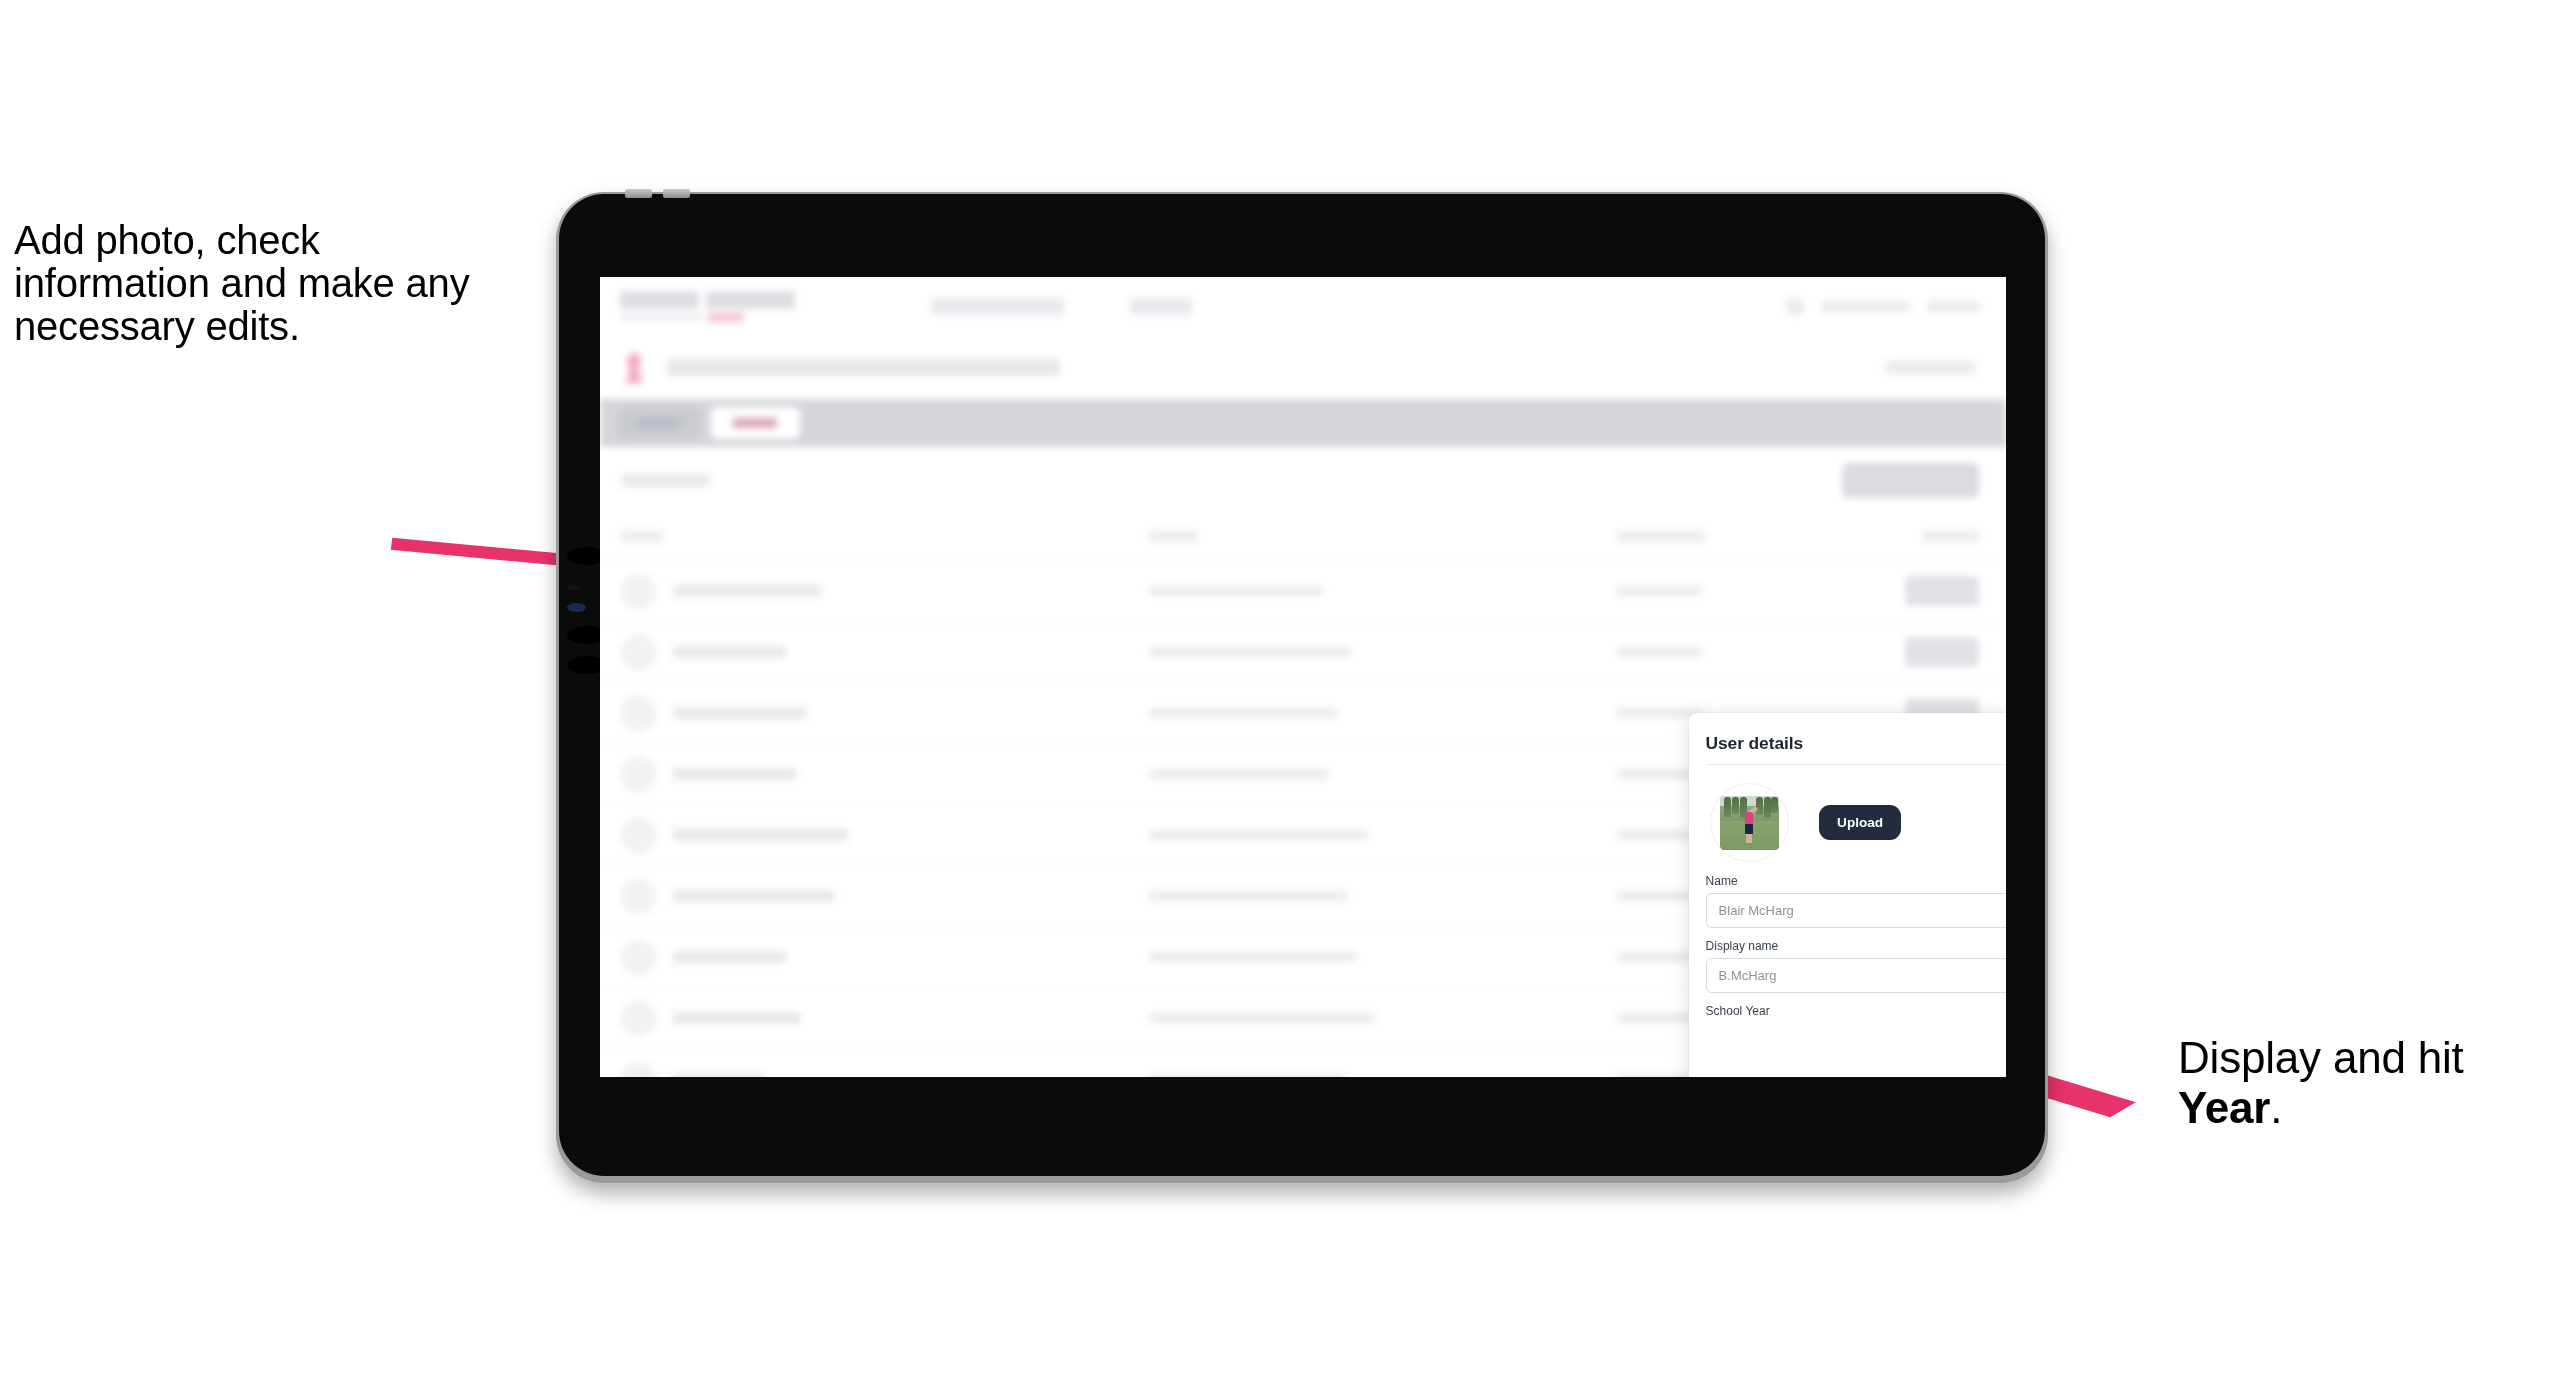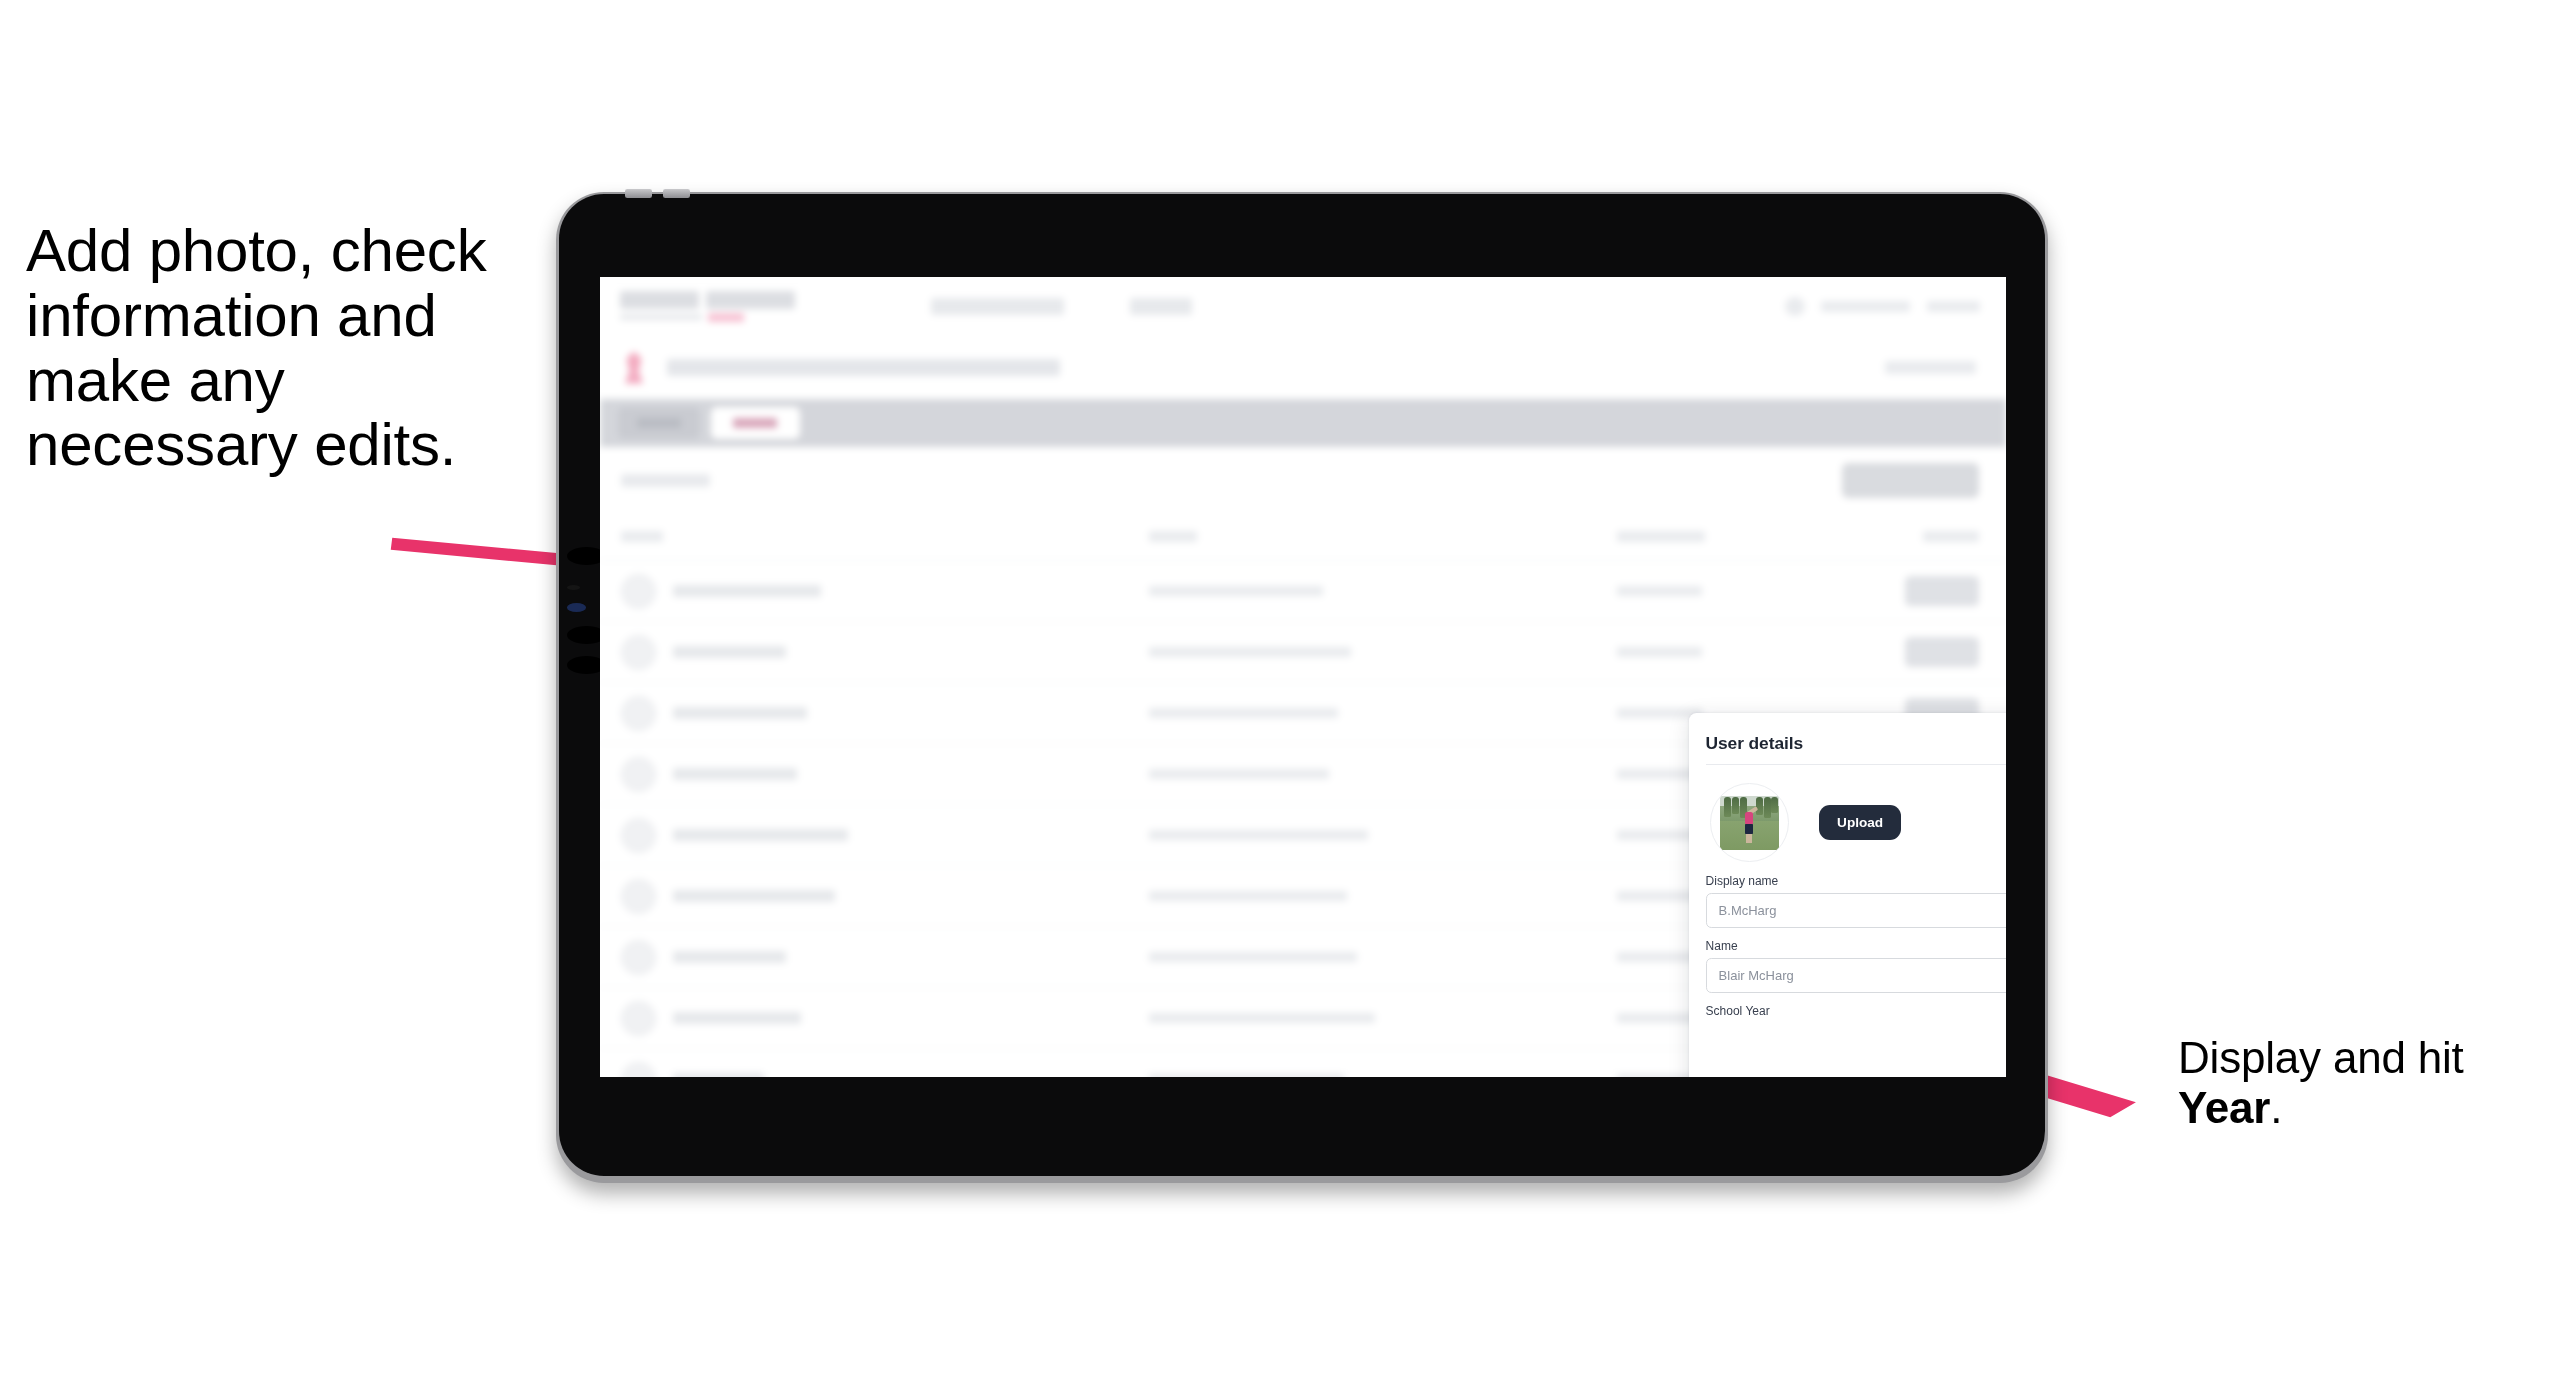--- a/index.html
+++ b/index.html
@@ -18,24 +18,24 @@
 
   
   .annot {
     position: absolute;
     color: #000000;
     font-family: "Liberation Sans", sans-serif;
     font-weight: 400;
     letter-spacing: -0.2px;
   }
   #annot-left {
-    left: 26px;
+    left: 14px;
     top: 219px;
     width: 498px;
-    font-size: 60px;
+    font-size: 40px;
     line-height: 1.08;
   }
   #annot-right {
     left: 2178px;
     top: 1033px;
     width: 377px;
     font-size: 44px;
     line-height: 1.13;
   }
   #annot-right .bold { font-weight: 700; }
@@ -534,22 +534,22 @@
               <div class="golfer-arms"></div>
               <div class="golfer-shirt"></div>
               <div class="golfer-shorts"></div>
               <div class="golfer-legs"></div>
             </div>
           </div>
           <button id="upload-btn">Upload</button>
         </div>
 
         <div id="text-fields">
+            <div class="field"><label class="field-label">Name</label><input class="field-input" type="text" placeholder="Blair McHarg" style=""></div>
             <div class="field"><label class="field-label">Display name</label><input class="field-input" type="text" placeholder="B.McHarg" style=""></div>
-            <div class="field"><label class="field-label">Name</label><input class="field-input" type="text" placeholder="Blair McHarg" style=""></div>
           </div>
 
         <div class="field">
           <label class="field-label">School Year</label>
 
         </div>
 
       </div>
 
     </div>

